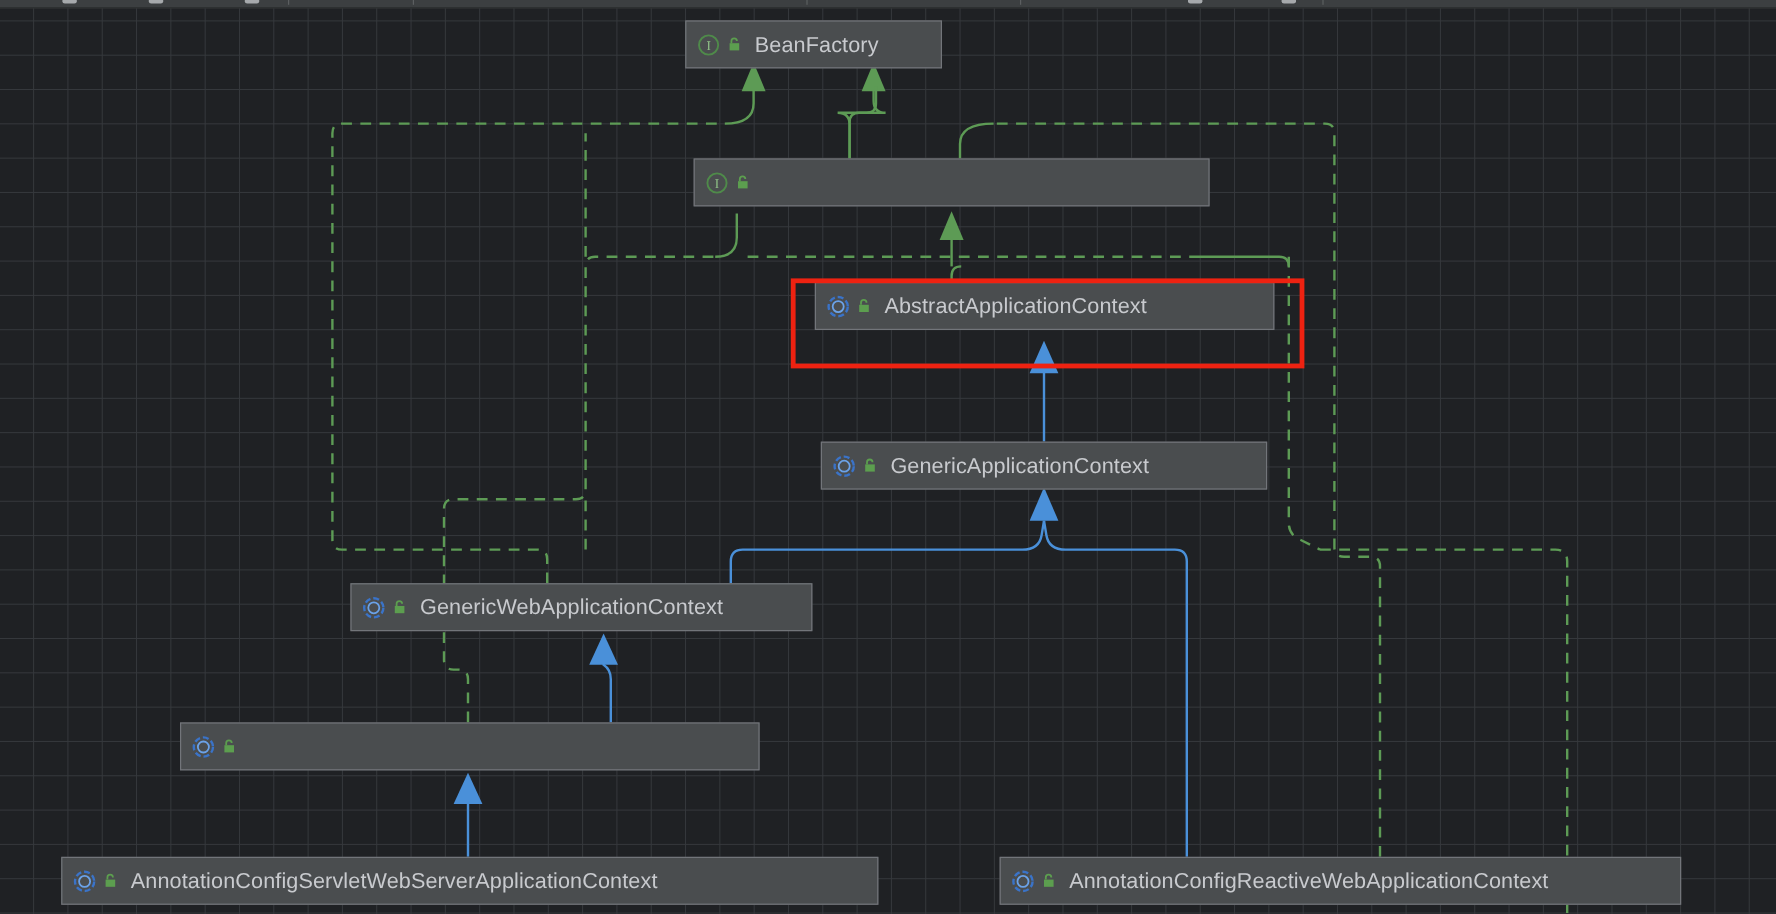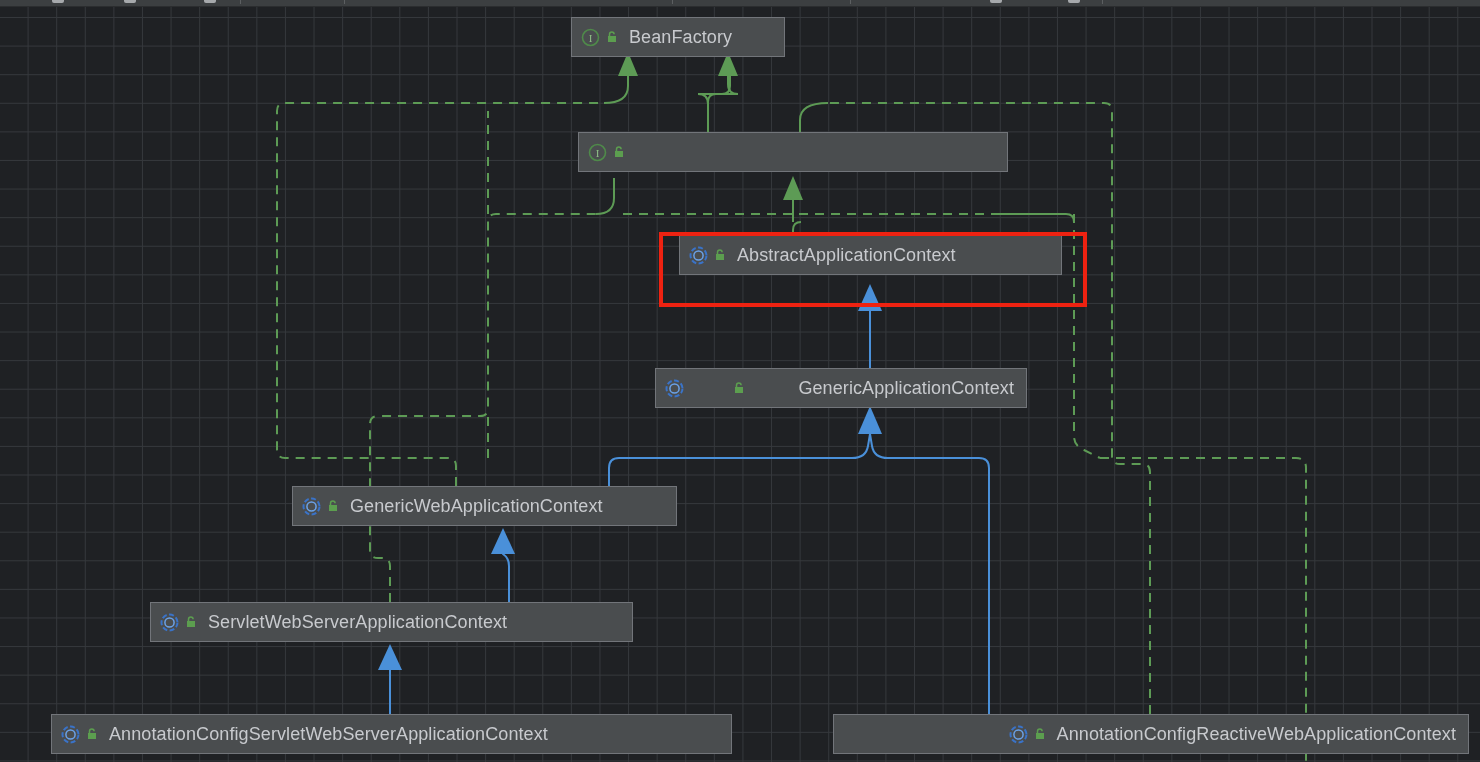--- a/index.html
+++ b/index.html
@@ -236,21 +236,21 @@
       </span>
       <span class="ico lock">
         <svg width="14" height="14" viewBox="0 0 14 14">
           <path d="M4.5 6 V4.2 A2.3 2.3 0 0 1 9.1 4.2" fill="none" stroke="#5c9e4f" stroke-width="1.5"></path>
           <rect x="3" y="6" width="8" height="6" fill="#5c9e4f"></rect>
         </svg>
       </span>
       <span class="label">AbstractApplicationContext</span>
     </div>
 
-    <div class="node" style="left:655px; top:362px; width:372px;justify-content:space-between;">
+    <div class="node" style="left:684px; top:362px; width:372px;">
       <span class="ico">
         <svg width="19" height="19" viewBox="0 0 19 19">
           <circle cx="9.5" cy="9.5" r="8" fill="none" stroke="#3a73c8" stroke-width="2" stroke-dasharray="5 2.4"></circle>
           <circle cx="9.5" cy="9.5" r="4.6" fill="none" stroke="#6ba2e8" stroke-width="1.5"></circle>
         </svg>
       </span>
       <span class="ico lock">
         <svg width="14" height="14" viewBox="0 0 14 14">
           <path d="M4.5 6 V4.2 A2.3 2.3 0 0 1 9.1 4.2" fill="none" stroke="#5c9e4f" stroke-width="1.5"></path>
           <rect x="3" y="6" width="8" height="6" fill="#5c9e4f"></rect>
@@ -281,40 +281,39 @@
           <circle cx="9.5" cy="9.5" r="8" fill="none" stroke="#3a73c8" stroke-width="2" stroke-dasharray="5 2.4"></circle>
           <circle cx="9.5" cy="9.5" r="4.6" fill="none" stroke="#6ba2e8" stroke-width="1.5"></circle>
         </svg>
       </span>
       <span class="ico lock">
         <svg width="14" height="14" viewBox="0 0 14 14">
           <path d="M4.5 6 V4.2 A2.3 2.3 0 0 1 9.1 4.2" fill="none" stroke="#5c9e4f" stroke-width="1.5"></path>
           <rect x="3" y="6" width="8" height="6" fill="#5c9e4f"></rect>
         </svg>
       </span>
-      <span class="label">ServletWebServerApplicationContext</span>
     </div>
 
     <div class="node" style="left:51px; top:708px; width:681px;">
       <span class="ico">
         <svg width="19" height="19" viewBox="0 0 19 19">
           <circle cx="9.5" cy="9.5" r="8" fill="none" stroke="#3a73c8" stroke-width="2" stroke-dasharray="5 2.4"></circle>
           <circle cx="9.5" cy="9.5" r="4.6" fill="none" stroke="#6ba2e8" stroke-width="1.5"></circle>
         </svg>
       </span>
       <span class="ico lock">
         <svg width="14" height="14" viewBox="0 0 14 14">
           <path d="M4.5 6 V4.2 A2.3 2.3 0 0 1 9.1 4.2" fill="none" stroke="#5c9e4f" stroke-width="1.5"></path>
           <rect x="3" y="6" width="8" height="6" fill="#5c9e4f"></rect>
         </svg>
       </span>
       <span class="label">AnnotationConfigServletWebServerApplicationContext</span>
     </div>
 
-    <div class="node" style="left:833px; top:708px; width:636px;justify-content:flex-end;">
+    <div class="node" style="left:833px; top:708px; width:568px;">
       <span class="ico">
         <svg width="19" height="19" viewBox="0 0 19 19">
           <circle cx="9.5" cy="9.5" r="8" fill="none" stroke="#3a73c8" stroke-width="2" stroke-dasharray="5 2.4"></circle>
           <circle cx="9.5" cy="9.5" r="4.6" fill="none" stroke="#6ba2e8" stroke-width="1.5"></circle>
         </svg>
       </span>
       <span class="ico lock">
         <svg width="14" height="14" viewBox="0 0 14 14">
           <path d="M4.5 6 V4.2 A2.3 2.3 0 0 1 9.1 4.2" fill="none" stroke="#5c9e4f" stroke-width="1.5"></path>
           <rect x="3" y="6" width="8" height="6" fill="#5c9e4f"></rect>

